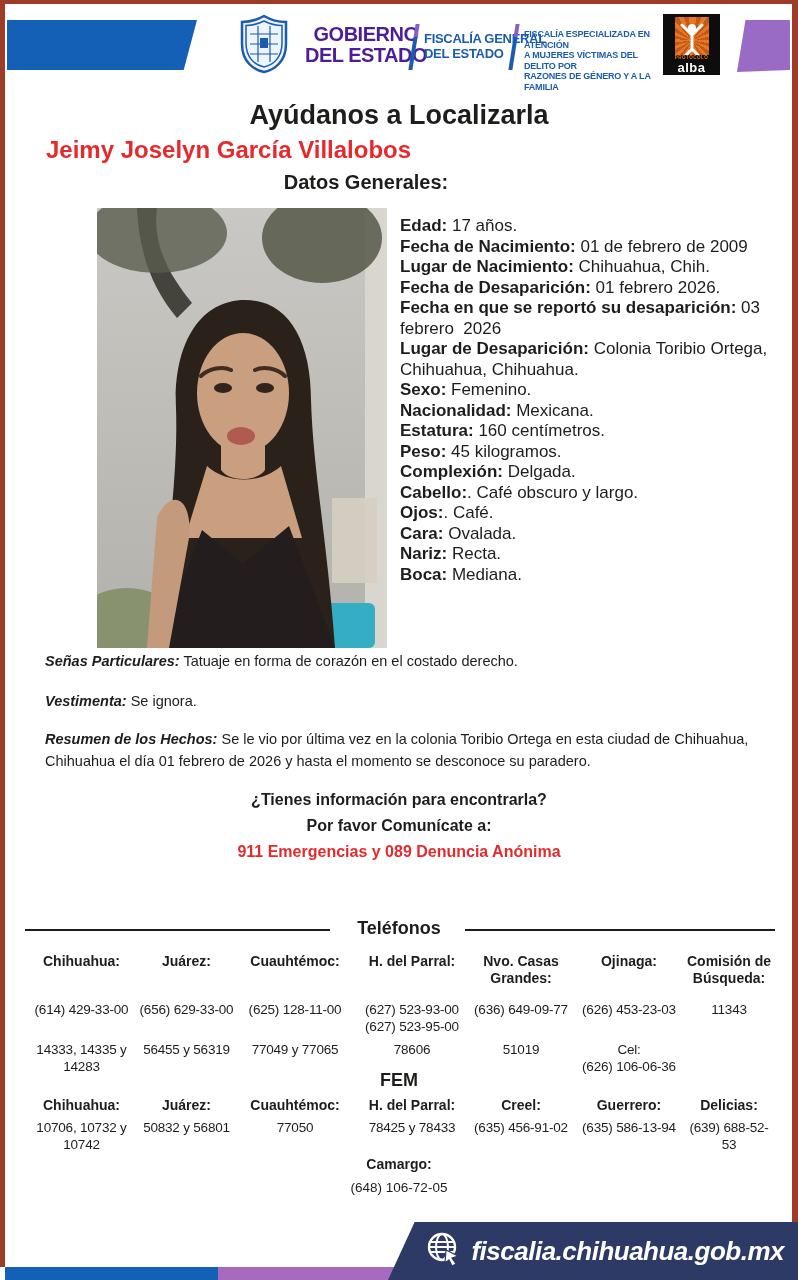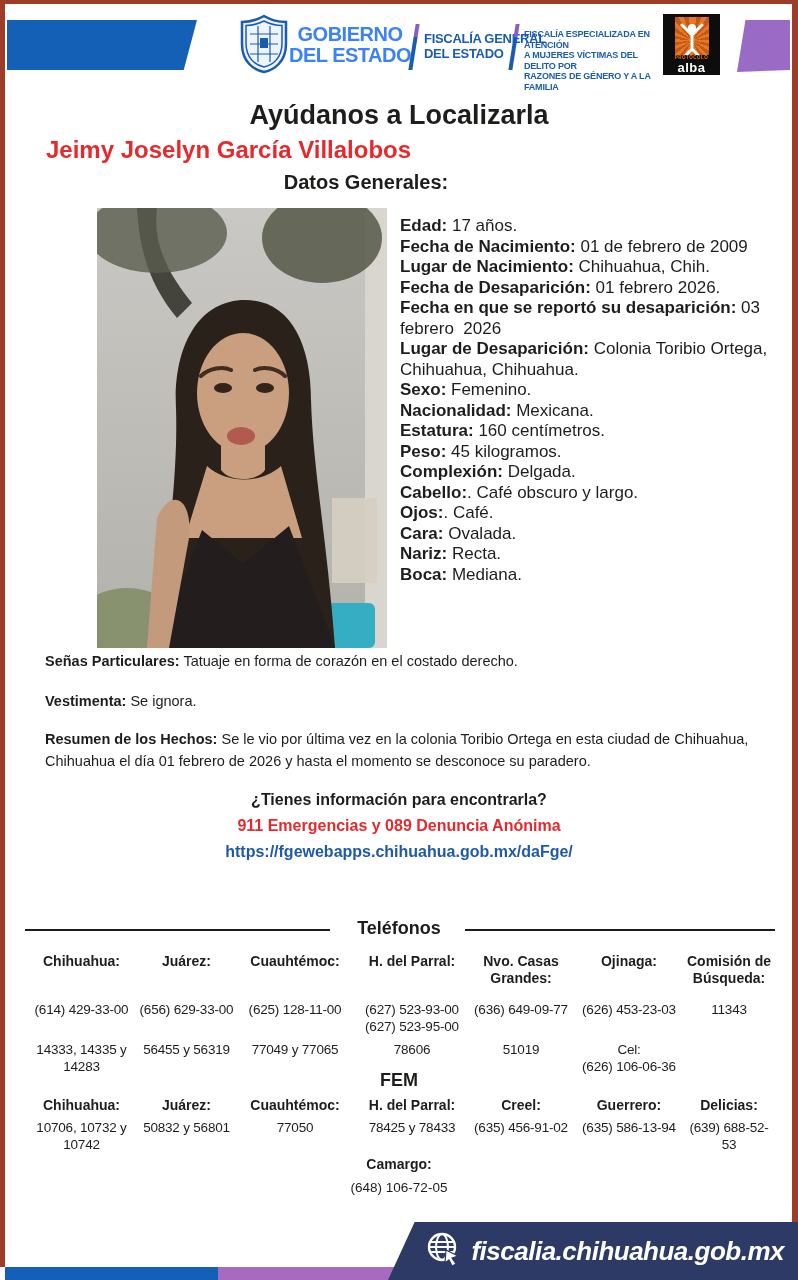--- a/index.html
+++ b/index.html
@@ -10,21 +10,21 @@
   
   .frame-left  { position:absolute; left:0; top:0; width:5px; height:1267px; background:#9e3c28; }
   .frame-top   { position:absolute; left:0; top:0; width:798px; height:4px; background:#9e3c28; }
   .frame-right { position:absolute; right:0; top:0; width:6px; height:1222px; background:#9e3c28; }
 
   
   .blue-para { position:absolute; left:7px; top:20px; width:190px; height:50px; background:#1560b7;
                clip-path:polygon(0 0,100% 0,93% 100%,0 100%); }
   .shield { position:absolute; left:240px; top:14px; }
   .gobierno { position:absolute; left:288px; top:24px; width:124px; text-align:center;
-              color:#3b82f6; font-weight:bold; letter-spacing:-0.5px; }
+              color:#4c1d95; font-weight:bold; letter-spacing:-0.5px;padding-left:16px; }
   .gobierno .l1 { font-size:20px; line-height:21px; }
   .gobierno .l2 { font-size:20px; line-height:21px; }
   .sep-bar { position:absolute; width:4px; height:46px; top:24px;
              background:linear-gradient(180deg,#8b5fc0 0%,#8b5fc0 28%,#1a5cae 28%);
              transform:skewX(-9deg); }
   .sep1 { left:412px; } .sep2 { left:512px; }
   .fge { position:absolute; left:424px; top:31px; color:#1a5cae; font-weight:bold; }
   .fge .l1 { font-size:13px; line-height:15px; letter-spacing:-0.3px; }
   .fge .l2 { font-size:13px; line-height:15px; letter-spacing:-0.3px; }
   .fem-unit { position:absolute; left:524px; top:29px; color:#1a5cae; font-weight:bold; width:138px; }
@@ -52,21 +52,21 @@
   .photo { position:absolute; left:97px; top:208px; width:290px; height:440px; }
 
   
   .datos-list { position:absolute; left:400px; top:216px; width:385px;
                 font-size:17px; line-height:20.5px; }
   .dl { white-space:pre; }
   .dl b { font-weight:bold; }
 
   
   .para { position:absolute; left:45px; width:735px; font-size:14.5px; line-height:22px; }
-  .para b { font-weight:bold; }
+  .para b { font-weight:bold;font-style:italic; }
   .senas { top:650px; } .vestimenta { top:690px; } .resumen { top:728px; white-space:normal; }
   .resumen .ln { white-space:pre; }
 
   
   .contact { position:absolute; left:0; top:790px; width:798px; text-align:center;
              display:flex; flex-direction:column; gap:7px; }
   .contact div { font-size:16px; font-weight:bold; line-height:19px; }
   .contact .red { color:#e52a2e; }
   .contact .link { color:#1f5aa8; cursor:pointer; }
 
@@ -210,22 +210,22 @@
   <div class="para vestimenta">
     <b>Vestimenta:</b><span style="white-space:pre-wrap"> Se ignora.</span>
   </div>
   <div class="para resumen">
     <div class="ln"><b>Resumen de los Hechos:</b><span> Se le vio por última vez en la colonia Toribio Ortega en esta ciudad de Chihuahua,</span></div>
     <div class="ln"><span>Chihuahua el día 01 febrero de 2026 y hasta el momento se desconoce su paradero.</span></div>
   </div>
 
   <div class="contact">
     <div>¿Tienes información para encontrarla?</div>
+    <div>Por favor Comunícate a:</div>
     <div class="red">911 Emergencias y 089 Denuncia Anónima</div>
-    <div class="link">https://fgewebapps.chihuahua.gob.mx/daFge/</div>
   </div>
 
   <div class="rule rule-l"></div>
   <div class="tel-title">Teléfonos</div>
   <div class="rule rule-r"></div>
 
   <div class="grid7 hdr ph-hdr">
     <div class="cell">Chihuahua:</div>
     <div class="cell">Juárez:</div>
     <div class="cell">Cuauhtémoc:</div>

